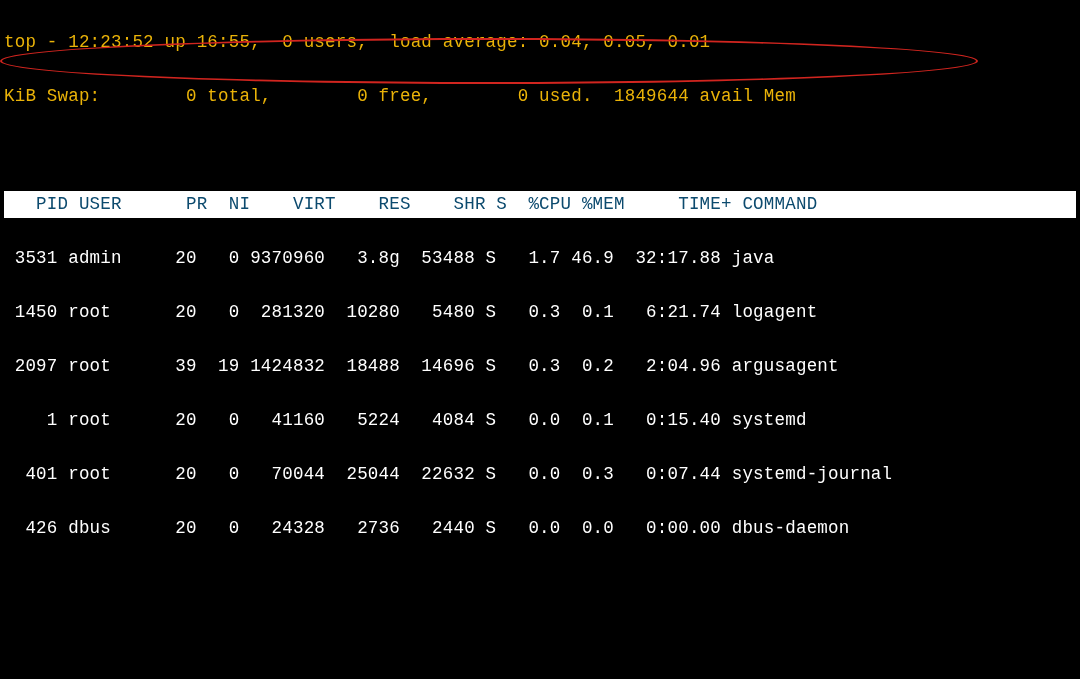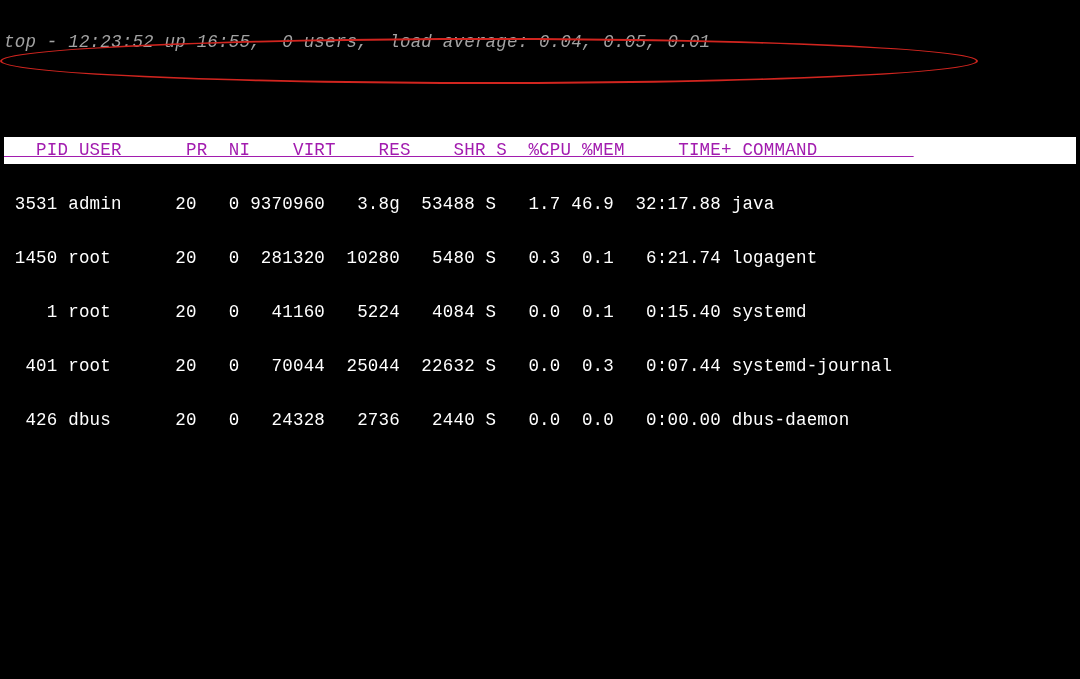--- a/index.html
+++ b/index.html
@@ -15,47 +15,47 @@
     overflow: hidden;
     letter-spacing: 0.2px;
   }
   .terminal {
     white-space: pre;
     padding: 2px 4px 0 4px;
     position: relative;
   }
   .hdr-row {
     background: #000000;
-    color: #a3a3a3;
-    font-style: italic;
+    color: #eab308;
   }
   .col-header {
     background: #ffffff;
-    color: #a21caf;
-    text-decoration: underline;
+    color: #0c4a6e;
   }
   .spacer {
     height: 27px;
   }
   .annot {
     position: absolute;
     border: 2.5px solid #d1251f;
     border-radius: 50%;
     pointer-events: none;
   }
 </style>
 </head>
 <body>
 
 <div class="terminal">
 <div class="hdr-row">top - 12:23:52 up 16:55,  0 users,  load average: 0.04, 0.05, 0.01</div>
+<div class="hdr-row">KiB Swap:        0 total,        0 free,        0 used.  1849644 avail Mem</div>
 <div class="spacer"></div>
 <div class="col-header">   PID USER      PR  NI    VIRT    RES    SHR S  %CPU %MEM     TIME+ COMMAND         </div>
 <div> 3531 admin     20   0 9370960   3.8g  53488 S   1.7 46.9  32:17.88 java</div>
 <div> 1450 root      20   0  281320  10280   5480 S   0.3  0.1   6:21.74 logagent</div>
+<div> 2097 root      39  19 1424832  18488  14696 S   0.3  0.2   2:04.96 argusagent</div>
 <div>    1 root      20   0   41160   5224   4084 S   0.0  0.1   0:15.40 systemd</div>
 <div>  401 root      20   0   70044  25044  22632 S   0.0  0.3   0:07.44 systemd-journal</div>
 <div>  426 dbus      20   0   24328   2736   2440 S   0.0  0.0   0:00.00 dbus-daemon</div>
 
 
 
 
 
 
 

